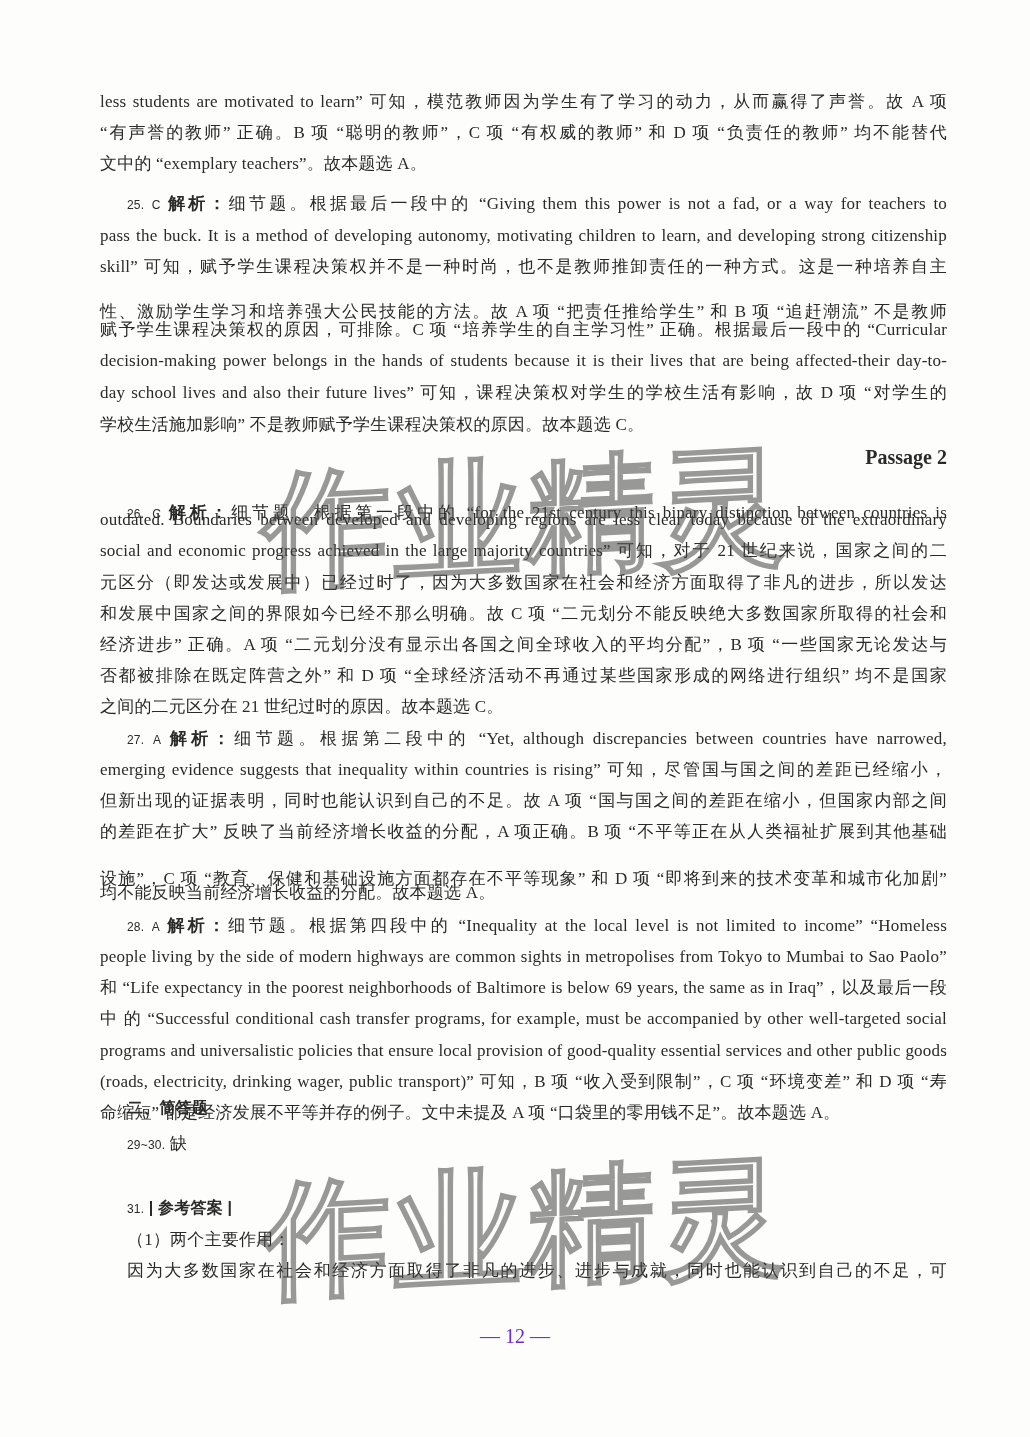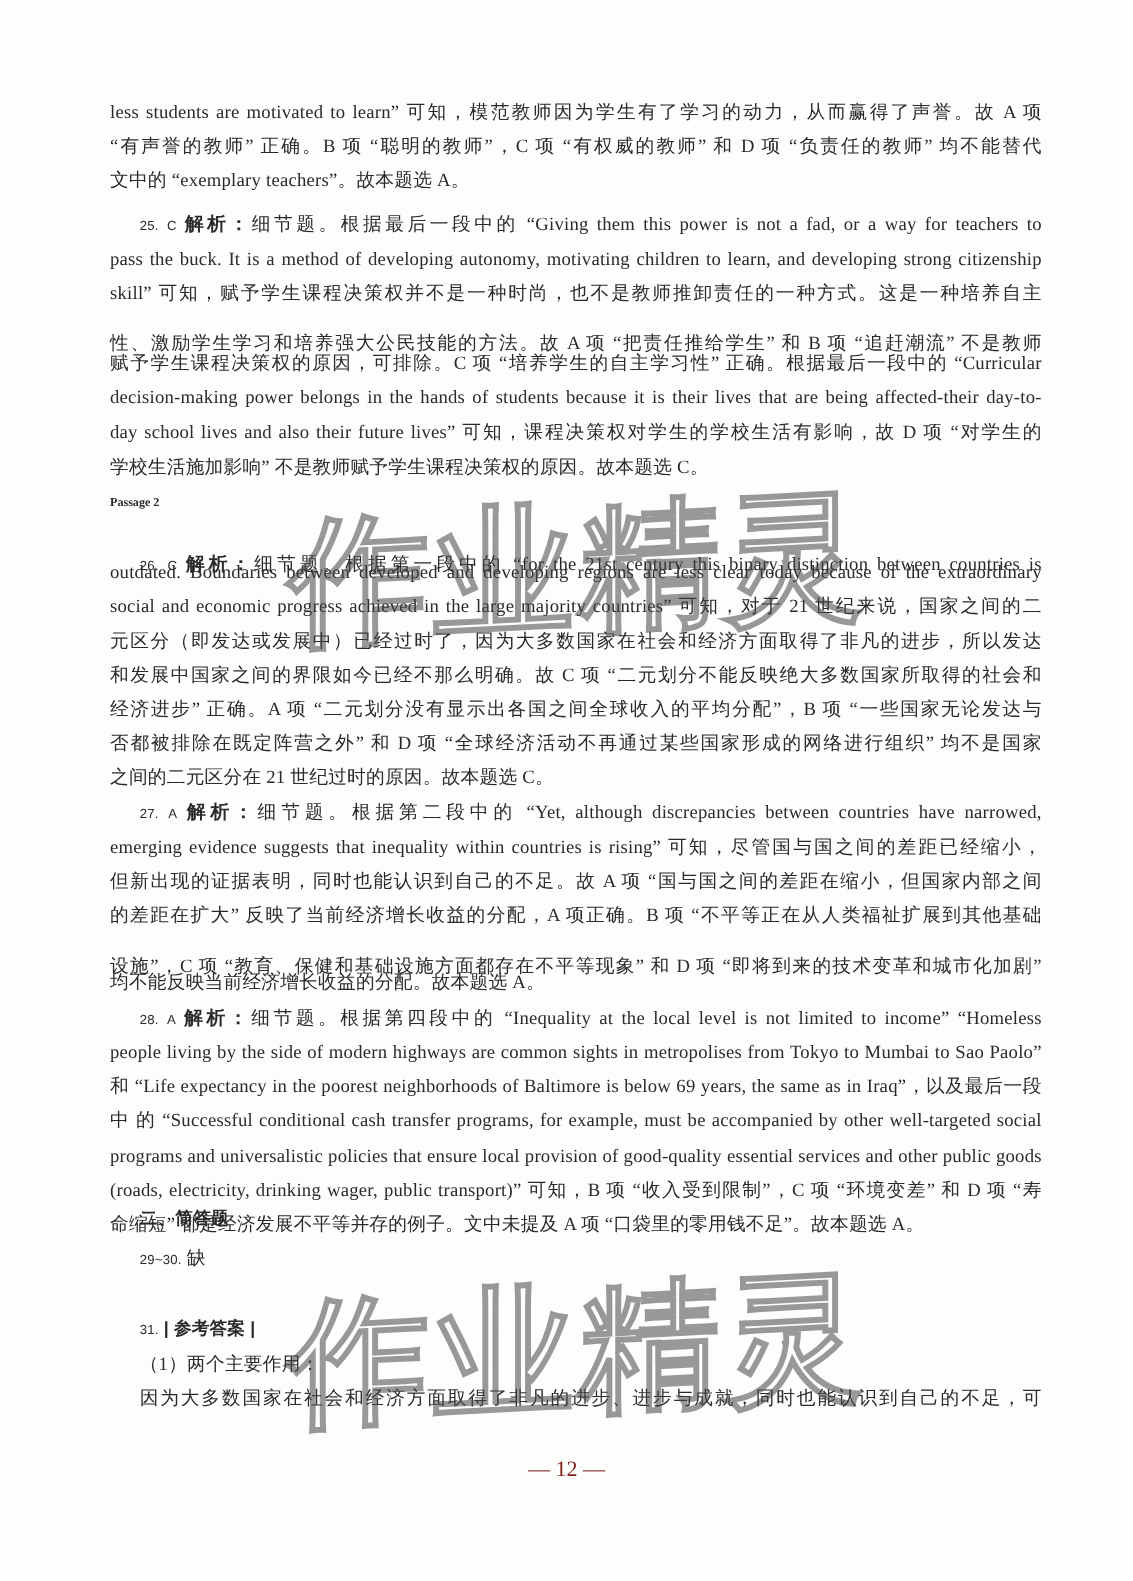--- a/index.html
+++ b/index.html
@@ -31,38 +31,38 @@
   .line.indent { padding-left: 27px; width: 820px; }
   .qnum {
     font-family: "Liberation Sans", "DejaVu Sans", sans-serif;
     font-weight: normal;
     font-size: 12px;
   }
   .bold { font-weight: bold; }
   .heading {
     position: absolute;
     left: 0; width: 847px;
-    text-align: left;
+    text-align: right;
     font-weight: bold;
-    font-size: 11px;
+    font-size: 20px;
     line-height: 22px;
   }
   .section {
     font-family: "Liberation Sans", "DejaVu Sans", sans-serif;
     font-weight: bold;
     font-size: 16px;
   }
   .pagenum {
     position: absolute;
     left: 0; width: 1030px;
     top: 1324px;
     text-align: center;
     font-size: 20px;
     line-height: 24px;
-    color: #7f1d1d;
+    color: #6d28d9;
   }
   .watermark {
     position: absolute;
     left: 262px; top: 445px;
     width: 440px; height: 170px;
     pointer-events: none;
   }
   .watermark2 {
     position: absolute;
     left: 262px; top: 1155px;

